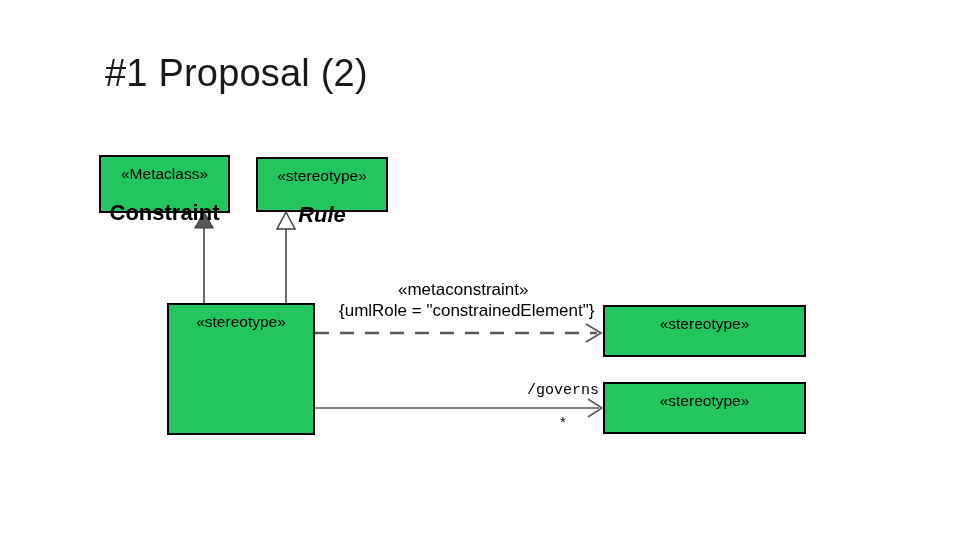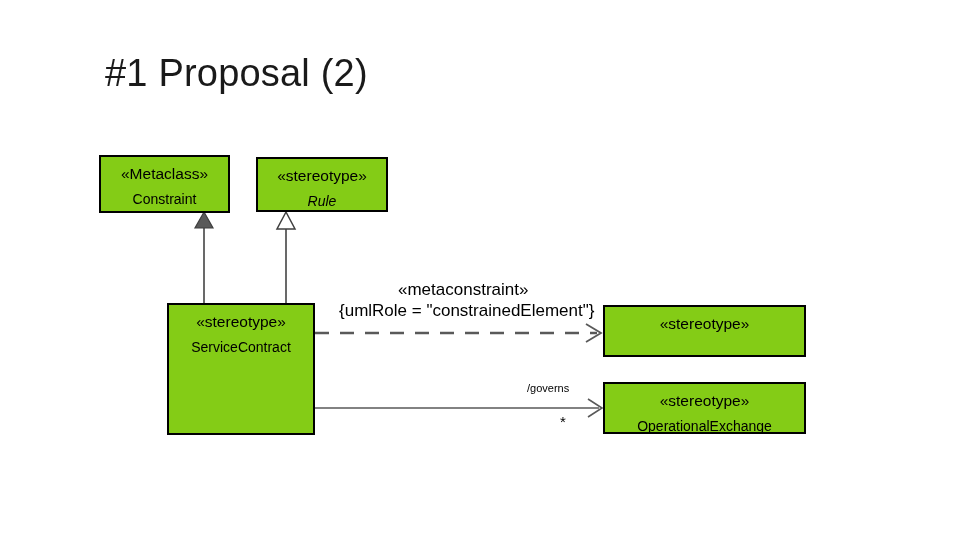--- a/index.html
+++ b/index.html
@@ -49,62 +49,62 @@
     left: 0;
     top: 0;
     width: 960px;
     height: 540px;
   }
 
   
   .uml-box {
     position: absolute;
     box-sizing: border-box;
-    background: #84cc16;
+    background: #22c55e;
     border: 2px solid #000000;
     display: flex;
     flex-direction: column;
     align-items: center;
     justify-content: flex-start;
     padding-top: 7px;
   }
   .uml-stereo {
     font-size: 15.5px;
     font-weight: 400;
     line-height: 1.25;
     color: #000000;
     white-space: nowrap;
   }
   .uml-name {
-    font-size: 14px;
-    font-weight: normal;
+    font-size: 22px;
+    font-weight: bold;
     line-height: 1.3;
     color: #000000;
     white-space: nowrap;
-    margin-top: 7px;
+    margin-top: 16px;
   }
   .uml-name.italic { font-style: italic; text-align: center; }
 
   #box-constraint { left: 99px;  top: 155px; width: 131px; height: 58px; }
   #box-rule       { left: 256px; top: 157px; width: 132px; height: 55px; }
   #box-service-contract { left: 167px; top: 303px; width: 148px; height: 132px; }
   #box-operational-connector { left: 603px; top: 305px; width: 203px; height: 52px; }
   #box-operational-exchange  { left: 603px; top: 382px; width: 203px; height: 52px; }
 
   
   .edge-label {
     position: absolute;
     font-size: 17px;
     color: #000000;
     white-space: nowrap;
     line-height: 1.25;
   }
   #label-metaconstraint { left: 398px; top: 279px; }
   #label-umlrole        { left: 339px; top: 300px; }
-  #label-governs        { left: 527px; top: 382px; font-size: 11px; }
+  #label-governs        { left: 527px; top: 382px; font-size: 15px; font-family: Liberation Mono, monospace; }
   #label-governs-mult   { left: 560px; top: 413px; font-size: 15px; }
 </style>
 </head>
 <body>
 
 <div id="slide">
 
   <div id="slide-title">#1 Proposal (2)</div>
 
   <div id="diagram">
@@ -137,30 +137,28 @@
       <div class="uml-name">Constraint</div>
     </div>
 
     <div class="uml-box" id="box-rule">
       <div class="uml-stereo">«stereotype»</div>
       <div class="uml-name italic">Rule</div>
     </div>
 
     <div class="uml-box" id="box-service-contract">
       <div class="uml-stereo">«stereotype»</div>
-      <div class="uml-name">ServiceContract</div>
     </div>
 
     <div class="uml-box" id="box-operational-connector">
       <div class="uml-stereo">«stereotype»</div>
     </div>
 
     <div class="uml-box" id="box-operational-exchange">
       <div class="uml-stereo">«stereotype»</div>
-      <div class="uml-name">OperationalExchange</div>
     </div>
 
     <div class="edge-label" id="label-metaconstraint">«metaconstraint»</div>
 
     <div class="edge-label" id="label-umlrole">{umlRole = "constrainedElement"}</div>
 
     <div class="edge-label" id="label-governs">/governs</div>
 
     <div class="edge-label" id="label-governs-mult">*</div>
 

